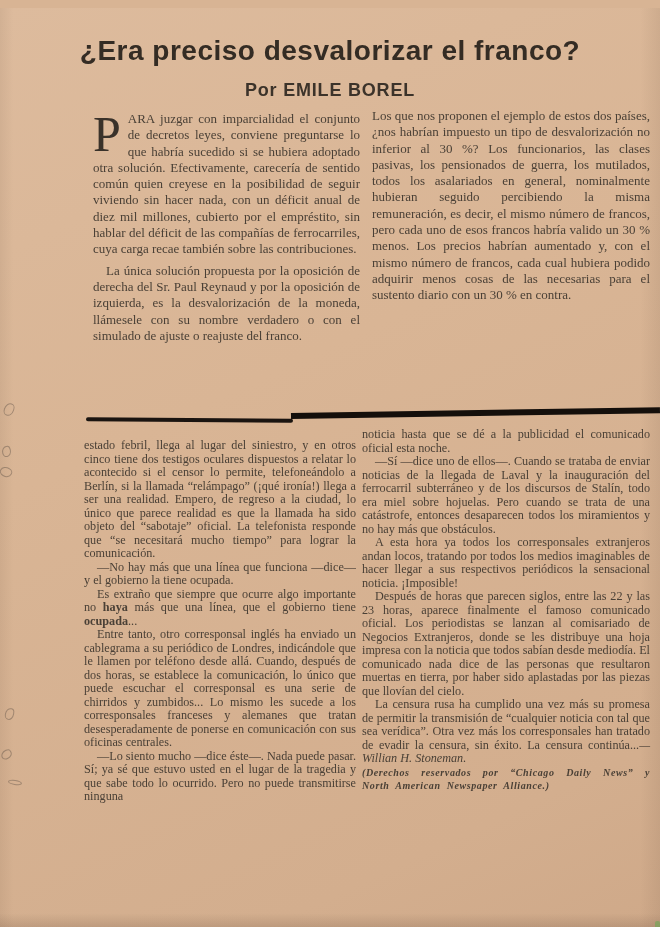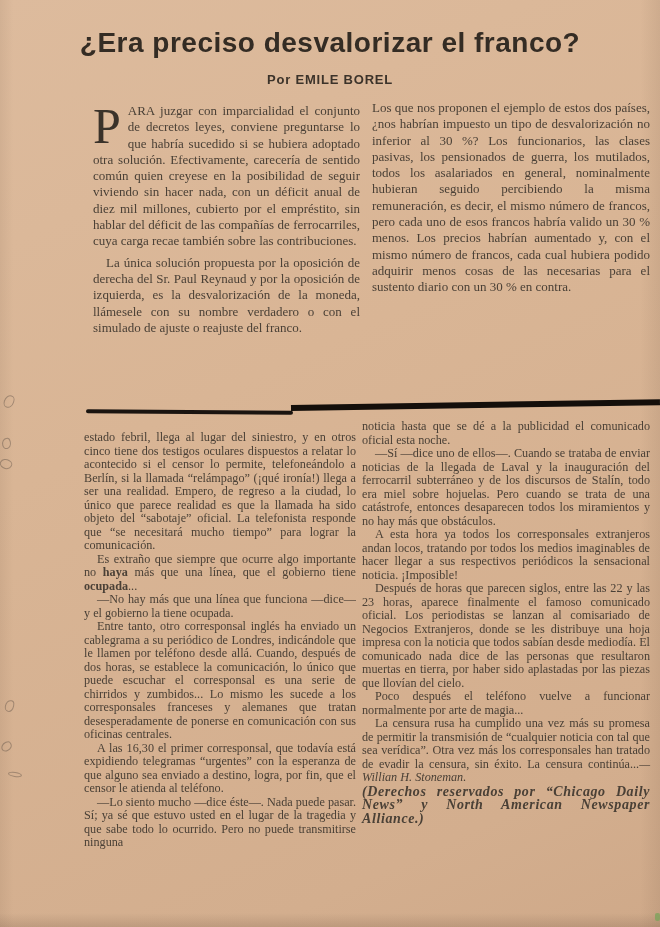--- a/index.html
+++ b/index.html
@@ -4,53 +4,54 @@
 <style>
   html,body{margin:0;padding:0;}
   body{
     width:660px;height:927px;position:relative;overflow:hidden;
     background:#d8b494;
     font-family:"Liberation Serif",serif;
   }
   .page{
     position:absolute;inset:0;
     background:linear-gradient(155deg,#ddbb9d 0%,#d9b595 40%,#d3ae8e 85%,#cfa989 100%);
+    margin-top:8px;
   }
   .vignette{
     position:absolute;inset:0;pointer-events:none;
     background:
       linear-gradient(90deg,rgba(110,85,65,.10) 0,transparent 2%,transparent 97%,rgba(110,85,65,.12) 100%),
       linear-gradient(0deg,rgba(90,65,50,.18) 0,transparent 1.5%);
   }
   .title{
     position:absolute;top:27px;left:40px;right:40px;text-align:center;
     font-family:"Liberation Sans",sans-serif;font-weight:700;font-size:28px;
     color:#342c24;letter-spacing:.5px;
   }
   .byline{
     position:absolute;top:72px;left:0;right:0;text-align:center;
-    font-family:"Liberation Sans",sans-serif;font-weight:700;font-size:13px;
+    font-family:"Liberation Sans",sans-serif;font-weight:700;font-size:18px;
     color:#3c332a;letter-spacing:.8px;
   }
   .col{
     position:absolute;text-align:justify;color:#4a4036;
   }
   .top-col{font-size:13px;line-height:16.3px;}
   .bot-col{font-size:12.2px;line-height:13.5px;}
   .col p{margin:0;}
   .col p.gap{margin-top:5px;}
   .col p.ind{text-indent:13px;}
   .dropcap{
     float:left;font-size:50px;line-height:40px;padding:3px 7px 0 0;
     color:#3a322a;font-family:"Liberation Serif",serif;
   }
   .b{font-weight:700;}
   .sig{font-style:italic;}
   .credit{
-    margin-top:7px;font-style:italic;font-weight:700;font-size:14px;
+    margin-top:7px;font-style:italic;font-weight:700;font-size:10px;
     letter-spacing:.6px;word-spacing:3px;color:#4a4036;line-height:13.5px;
   }
   .rule-left{
     position:absolute;left:86px;top:410px;width:207px;height:4px;
     background:#1a1410;transform:rotate(.4deg);border-radius:2px;
   }
   .rule-right{
     position:absolute;left:291px;top:405px;width:369px;height:6px;
     background:#140f0b;transform:rotate(-.9deg);transform-origin:left center;
   }
@@ -91,33 +92,31 @@
 
   <div class="col top-col" style="left:372px;top:100px;width:278px;">
     <p>Los que nos proponen el ejemplo de estos dos países, ¿nos habrían impuesto un tipo de desvalorización no inferior al 30 %? Los funcionarios, las clases pasivas, los pensionados de guerra, los mutilados, todos los asalariados en general, nominalmente hubieran seguido percibiendo la misma remuneración, es decir, el mismo número de francos, pero cada uno de esos francos habría valido un 30 % menos. Los precios habrían aumentado y, con el mismo número de francos, cada cual hubiera podido adquirir menos cosas de las necesarias para el sustento diario con un 30 % en contra.</p>
   </div>
 
   <div class="rule-left"></div>
   <div class="rule-right"></div>
 
   <div class="col bot-col" style="left:84px;top:431px;width:272px;">
     <p>estado febril, llega al lugar del siniestro, y en otros cinco tiene dos testigos oculares dispuestos a relatar lo acontecido si el censor lo permite, telefoneándolo a Berlín, si la llamada “relámpago” (¡qué ironía!) llega a ser una realidad. Empero, de regreso a la ciudad, lo único que parece realidad es que la llamada ha sido objeto del “sabotaje” oficial. La telefonista responde que “se necesitará mucho tiempo” para lograr la comunicación.</p>
+    <p class="ind">—No hay más que una línea que funciona —dice— y el gobierno la tiene ocupada.</p>
     <p class="ind"><span>Es extraño que siempre que ocurre algo importante no </span><span class="b">haya</span><span> más que una línea, que el gobierno tiene </span><span class="b">ocupada</span><span>...</span></p>
-    <p class="ind">—No hay más que una línea que funciona —dice— y el gobierno la tiene ocupada.</p>
     <p class="ind">Entre tanto, otro corresponsal inglés ha enviado un cablegrama a su periódico de Londres, indicándole que le llamen por teléfono desde allá. Cuando, después de dos horas, se establece la comunicación, lo único que puede escuchar el corresponsal es una serie de chirridos y zumbidos... Lo mismo les sucede a los corresponsales franceses y alemanes que tratan desesperadamente de ponerse en comunicación con sus oficinas centrales.</p>
-    <p class="ind">A las 16,30 el primer corresponsal, que todavía está expidiendo telegramas “urgentes” con la esperanza de que alguno sea enviado a destino, logra, por fin, que el censor le atienda al teléfono.</p>
     <p class="ind">—Lo siento mucho —dice éste—. Nada puede pasar. Sí; ya sé que estuvo usted en el lugar de la tragedia y que sabe todo lo ocurrido. Pero no puede transmitirse ninguna</p>
   </div>
 
   <div class="col bot-col" style="left:362px;top:420px;width:288px;">
     <p>noticia hasta que se dé a la publicidad el comunicado oficial esta noche.</p>
     <p class="ind">—Sí —dice uno de ellos—. Cuando se trataba de enviar noticias de la llegada de Laval y la inauguración del ferrocarril subterráneo y de los discursos de Stalín, todo era miel sobre hojuelas. Pero cuando se trata de una catástrofe, entonces desaparecen todos los miramientos y no hay más que obstáculos.</p>
     <p class="ind">A esta hora ya todos los corresponsales extranjeros andan locos, tratando por todos los medios imaginables de hacer llegar a sus respectivos periódicos la sensacional noticia. ¡Imposible!</p>
     <p class="ind">Después de horas que parecen siglos, entre las 22 y las 23 horas, aparece finalmente el famoso comunicado oficial. Los periodistas se lanzan al comisariado de Negocios Extranjeros, donde se les distribuye una hoja impresa con la noticia que todos sabían desde mediodía. El comunicado nada dice de las personas que resultaron muertas en tierra, por haber sido aplastadas por las piezas que llovían del cielo.</p>
-    <p class="ind">Poco después el teléfono vuelve a funcionar normalmente por arte de magia...</p>
     <p class="ind"><span>La censura rusa ha cumplido una vez más su promesa de permitir la transmisión de “cualquier noticia con tal que sea verídica”. Otra vez más los corresponsales han tratado de evadir la censura, sin éxito. La censura continúa...</span><span class="sig">—Willian H. Stoneman.</span></p>
     <p class="credit">(Derechos reservados por “Chicago Daily News” y North American Newspaper Alliance.)</p>
   </div>
 
   <div class="scan-mark m1"></div>
   <div class="scan-mark m2"></div>
   <div class="scan-mark m3"></div>
   <div class="scan-mark m4"></div>
   <div class="scan-mark m5"></div>
   <div class="scan-mark m6"></div>

